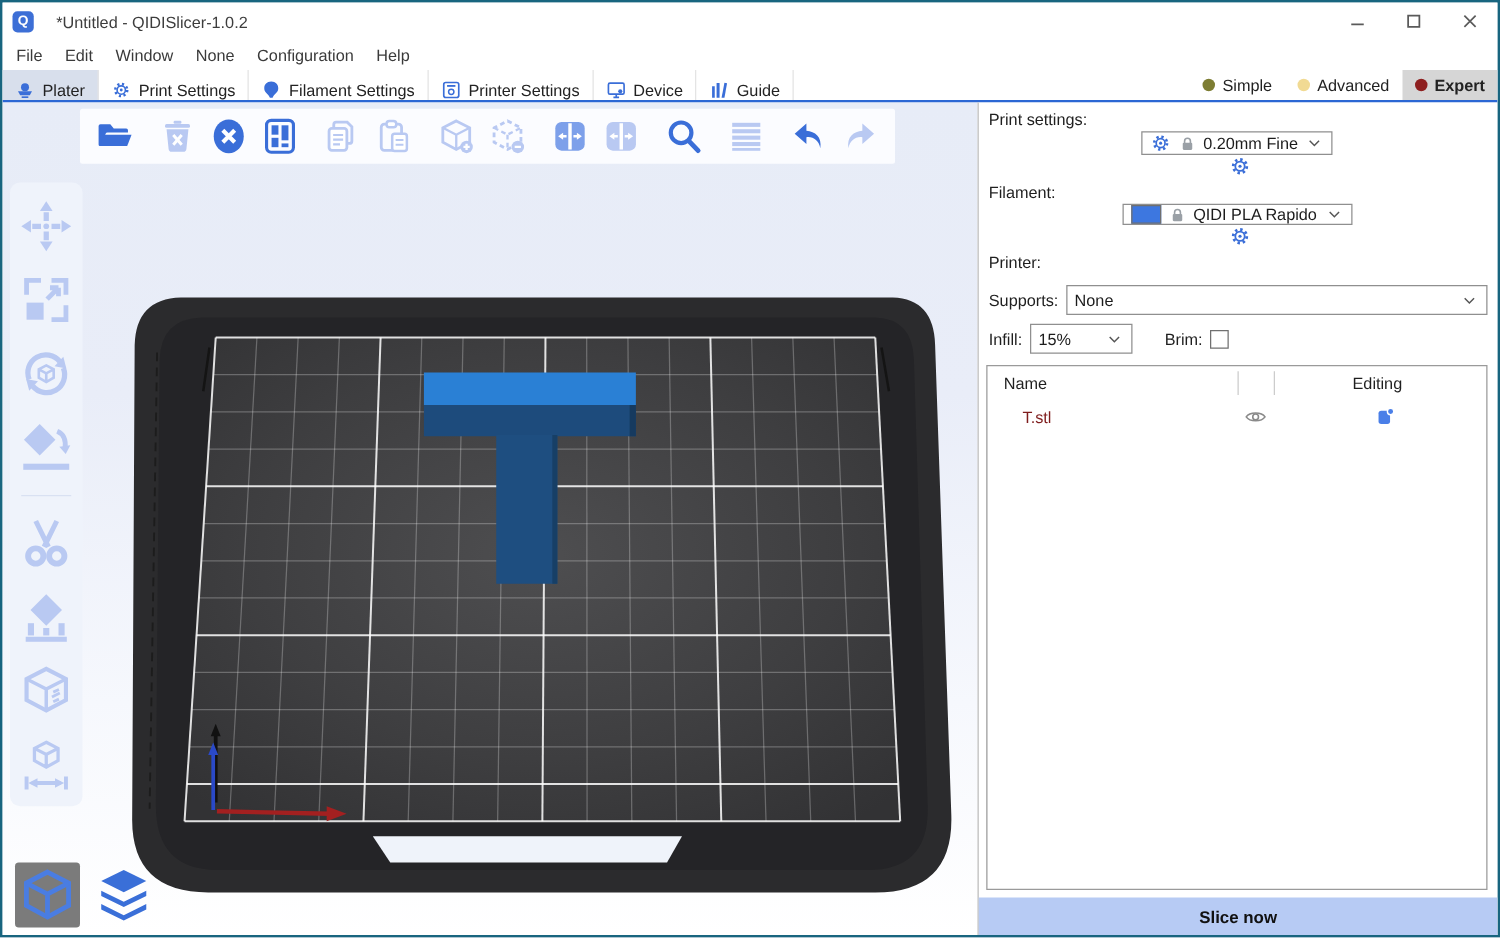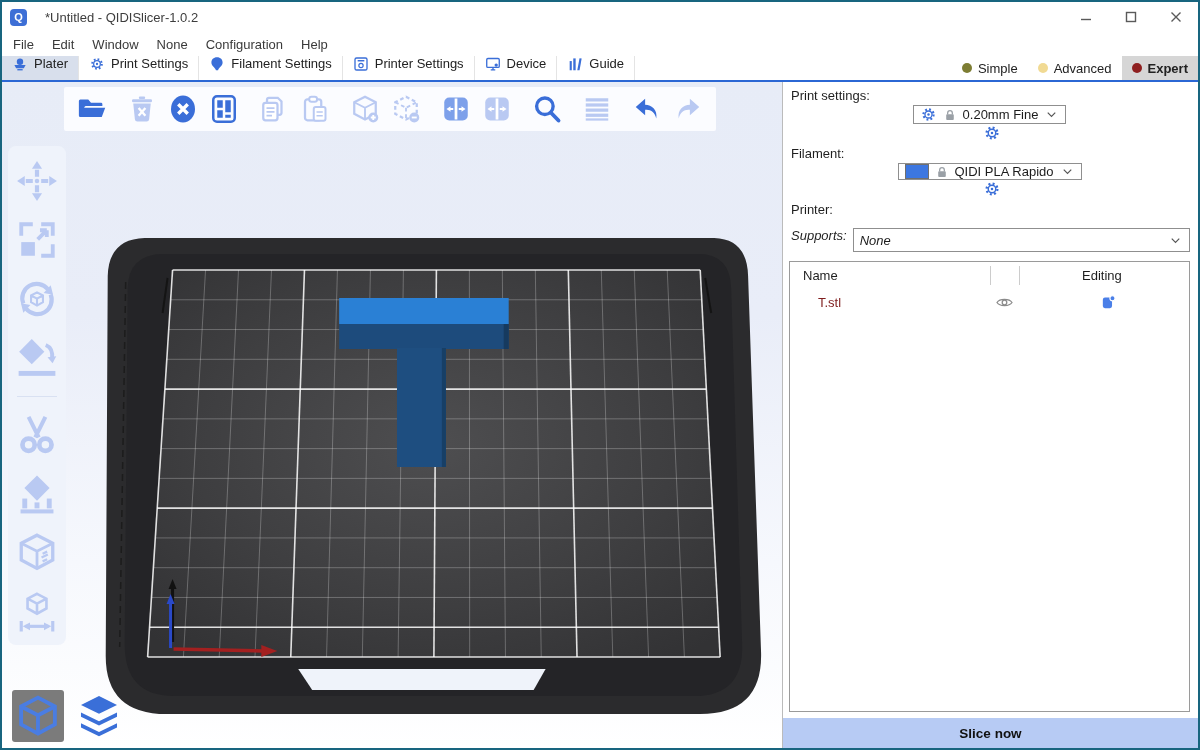--- a/index.html
+++ b/index.html
@@ -17,21 +17,21 @@
   .win-btn { width:45px; height:100%; display:flex; align-items:center; justify-content:center; color:#555; }
   .win-btn svg { width:12px; height:12px; stroke:#5a5a5a; stroke-width:1.4; fill:none; }
 
   
   .menubar { height:24px; display:flex; align-items:center; padding-left:2px; background:#fff; flex:0 0 auto; }
   .menu-item { padding:0 9px; color:#3a3a3a; }
 
   
   .tabbar { height:26px; display:flex; align-items:stretch; background:#fff;
             border-bottom:2px solid #2b67d4; flex:0 0 auto; }
-  .tab { display:flex; align-items:flex-start; gap:6px; padding:0 10px; color:#222; border-right:1px solid #e4e4e4; }
+  .tab { display:flex; align-items:flex-end; gap:6px; padding:0 10px; color:#222; border-right:1px solid #e4e4e4; }
   .tab.active { background:#d8dfec; }
   .tab .ic { color:#3a6ed8; }
   .modes { margin-left:auto; display:flex; align-items:stretch; }
   .mode { display:flex; align-items:center; gap:6px; padding:0 10px; color:#222; }
   .mode.active { background:#d6d6d6; font-weight:bold; }
   .dot { width:10px; height:10px; border-radius:50%; }
 
   
   .main { flex:1; display:flex; min-height:0; }
   .viewport { position:relative; flex:1; min-width:0;
@@ -69,21 +69,21 @@
            align-items:center; gap:6px; padding:0 6px; color:#1c1c1c; }
   .combo .chev { margin-left:auto; color:#555; }
   .gearbtn { width:20px; display:flex; justify-content:center; margin-left:4px; color:#3a6ed8; }
   .gearbtn svg { width:18px; height:18px; }
   .combo .ic-gear { width:17px; height:17px; color:#3a6ed8; }
   .ic-lock { width:14px; height:14px; color:#9aa0a6; }
   .ic-chev { width:15px; height:15px; }
   .swatch { width:24px; height:15px; border:1px solid #6f6f6f; }
   .ic-printer { width:16px; height:16px; color:#3a6ed8; }
 
-  .row-supports { display:flex; margin-top:9px;font-style:italic; }
+  .row-supports { display:flex; align-items:center; margin-top:9px; }
   .row-supports .plabel { margin:0 6px 0 2px; }
   .row-infill { display:flex; align-items:center; margin-top:7px; }
   .row-infill .plabel { margin:0 6px 0 2px; }
   .combo-sm { width:82px; flex:none; }
   .brim-label { margin-left:26px; color:#1f1f1f; }
   .checkbox { width:15px; height:15px; border:1px solid #707070; background:#fff; margin-left:6px; }
 
   .objlist { margin-top:9px; border:1px solid #9a9a9a; background:#fff; flex:1; margin-bottom:36px;
              position:relative; overflow:hidden; }
   .objhead { position:relative; height:27px; display:flex; align-items:center; color:#1f1f1f; }
@@ -624,20 +624,31 @@
       <div class="row-supports">
         <span class="plabel">Supports:</span>
         <div class="combo">
           <span>None</span>
           <svg class="ic ic-chev chev">
               <use href="#s-chevron"></use>
             </svg>
         </div>
       </div>
 
+      <div class="row-infill">
+        <span class="plabel">Infill:</span>
+        <div class="combo combo-sm">
+          <span>15%</span>
+          <svg class="ic ic-chev chev">
+              <use href="#s-chevron"></use>
+            </svg>
+        </div>
+        <span class="brim-label">Brim:</span>
+        <span class="checkbox"></span>
+      </div>
 
       <div class="objlist">
         <div class="objhead">
           <span class="oh-name">Name</span>
           <span class="oh-sep1"></span>
           <span class="oh-sep2"></span>
           <span class="oh-editing">Editing</span>
         </div>
         <div class="objrow">
           <span class="or-name">T.stl</span>

